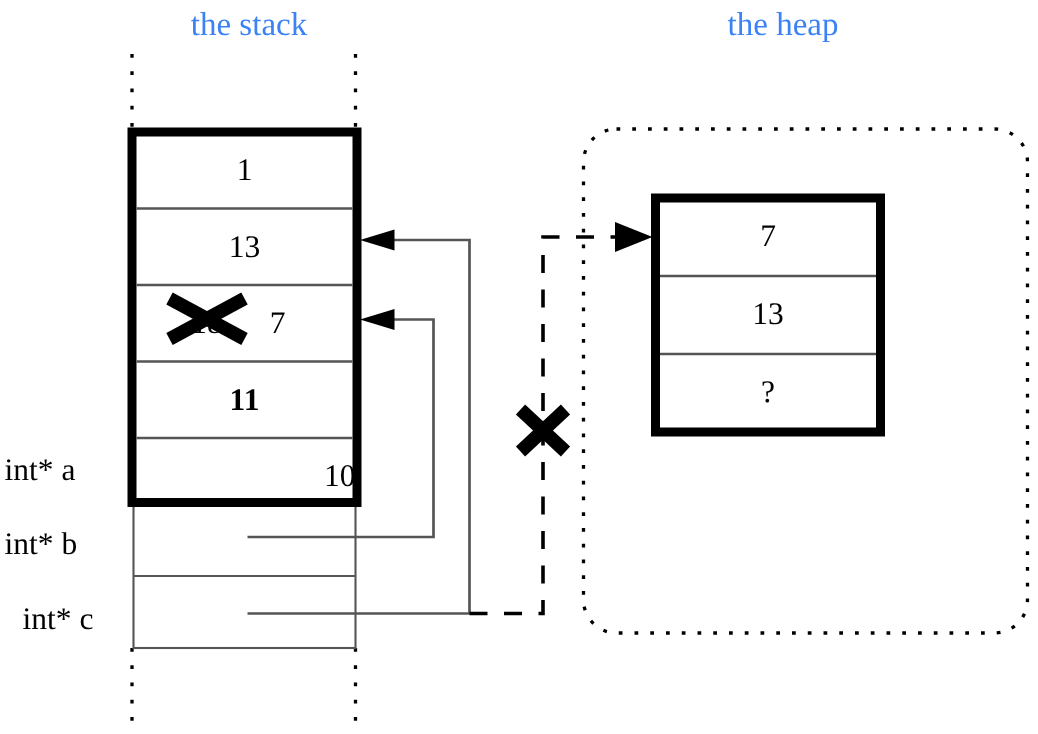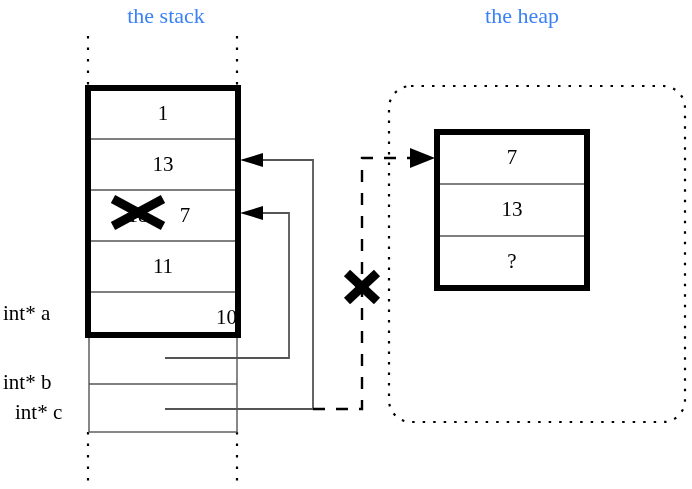--- a/index.html
+++ b/index.html
@@ -117,29 +117,29 @@
   </svg>
 
   <div class="cell-text" style="left:89px; top:101px; width:148px;">1</div>
 
   <div class="cell-text" style="left:89px; top:152px; width:148px;">13</div>
 
   <div class="cell-text" style="left:98px; top:203px; width:80px;">18</div>
 
   <div class="cell-text" style="left:160px; top:203px; width:50px;">7</div>
 
-  <div class="cell-text" style="left:89px; top:254px; width:148px;">11</div>
+  <div class="cell-text" style="left:89px; top:254px; width:148px;font-weight:bold;">11</div>
 
   <div class="cell-text" style="left:89px; top:305px; width:148px;text-align:right;">10</div>
 
   <div class="cell-text" style="left:438px; top:145px; width:148px;">7</div>
 
   <div class="cell-text" style="left:438px; top:197px; width:148px;">13</div>
 
   <div class="cell-text" style="left:438px; top:249px; width:148px;">?</div>
 
   <div class="var-label" style="left:3px; top:301px;">int* a</div>
 
-  <div class="var-label" style="left:3px; top:350px;margin-top:20px;">int* b</div>
+  <div class="var-label" style="left:3px; top:350px;">int* b</div>
 
   <div class="var-label" style="left:15px; top:400px;">int* c</div>
 
 </div>
 
 </body></html>

